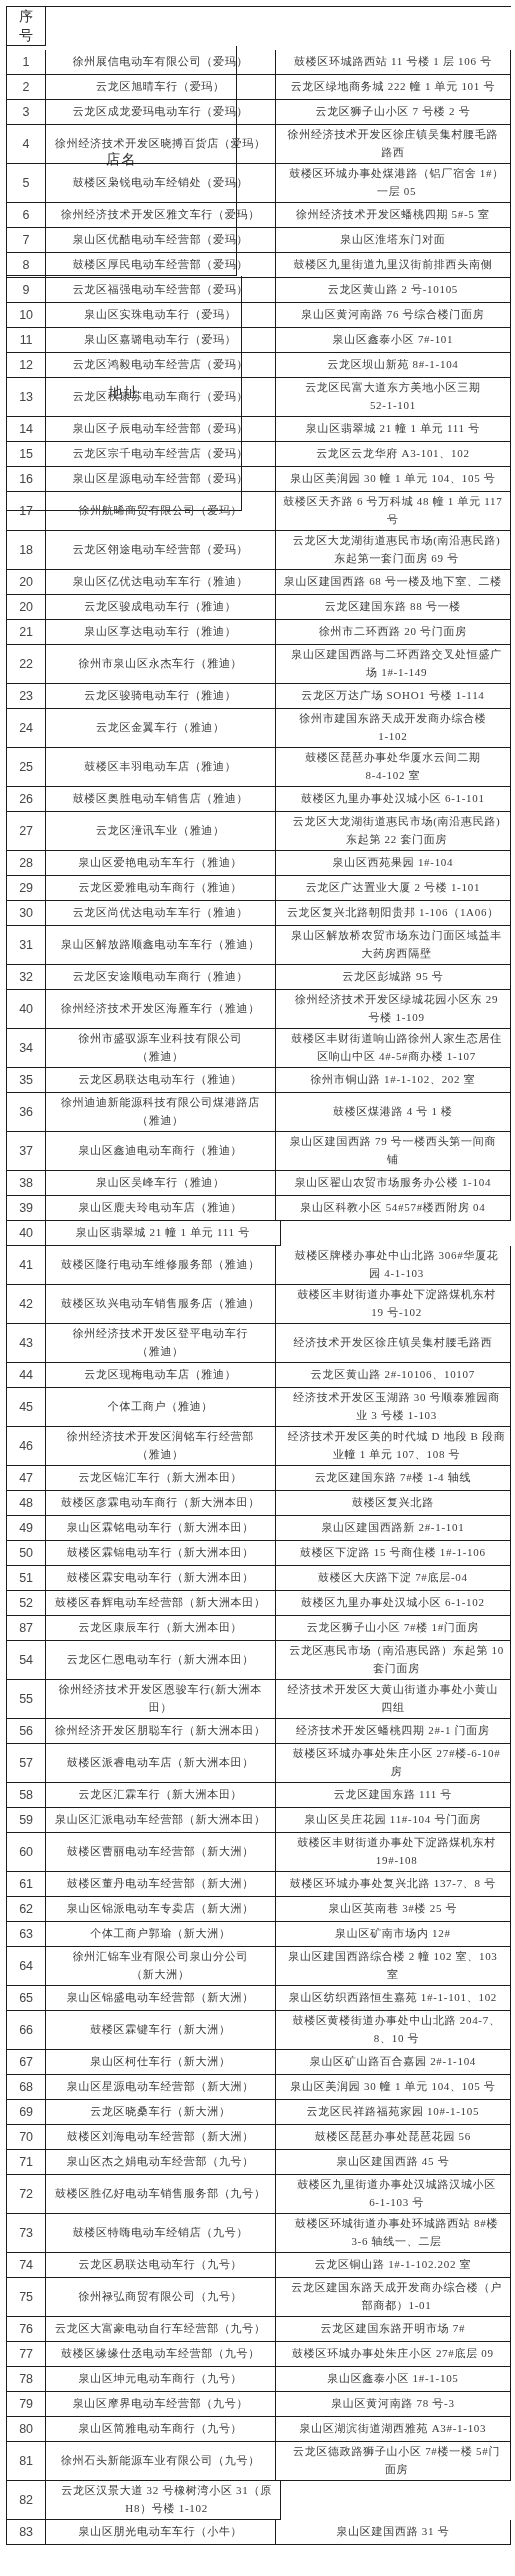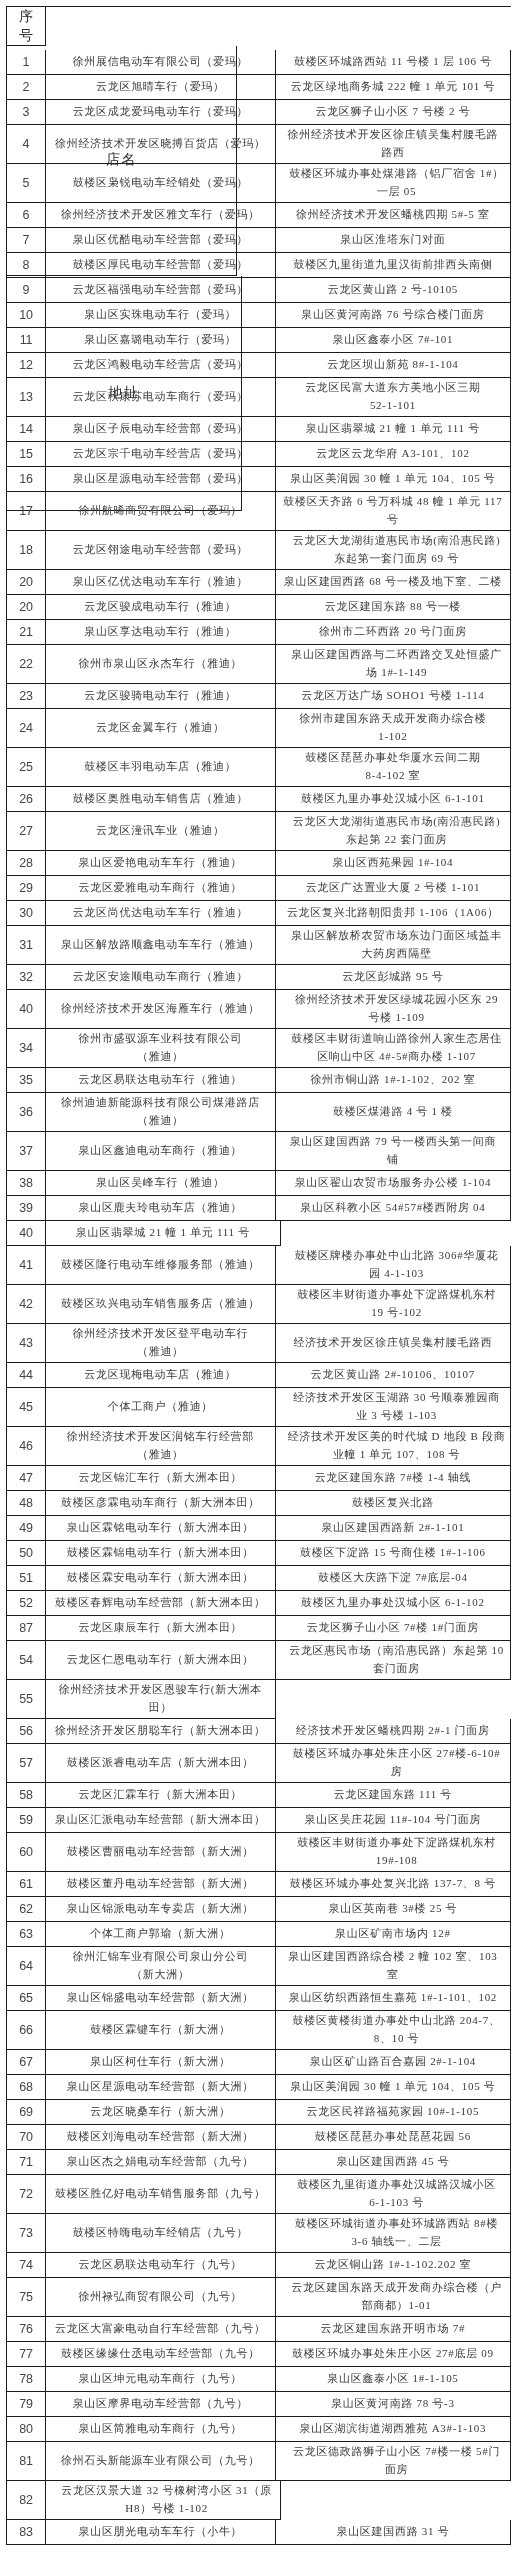--- a/index.html
+++ b/index.html
@@ -871,20 +871,26 @@
       <div class="row tall">
         <div class="c c1">
           <span class="num">55</span>
         </div>
         <div class="c c2">
           <div class="lines">
             <span class="ln">徐州经济技术开发区恩骏车行(新大洲本</span>
             <span class="ln">田）</span>
           </div>
         </div>
+        <div class="c c3">
+          <div class="lines">
+            <span class="ln">经济技术开发区大黄山街道办事处小黄山</span>
+            <span class="ln">四组</span>
+          </div>
+        </div>
       </div>
       <div class="row short">
         <div class="c c1">
           <span class="num">56</span>
         </div>
         <div class="c c2">
           <div class="lines">
             <span class="ln">徐州经济开发区朋聪车行（新大洲本田）</span>
           </div>
         </div>

